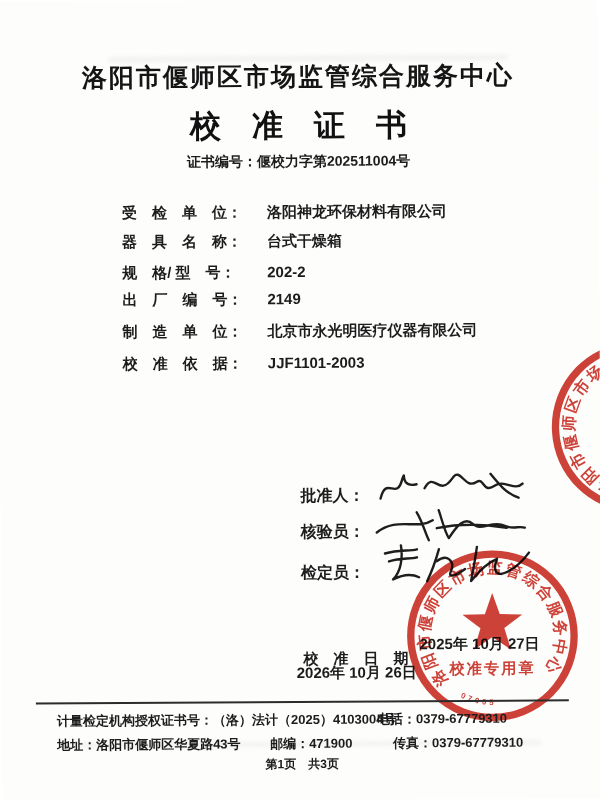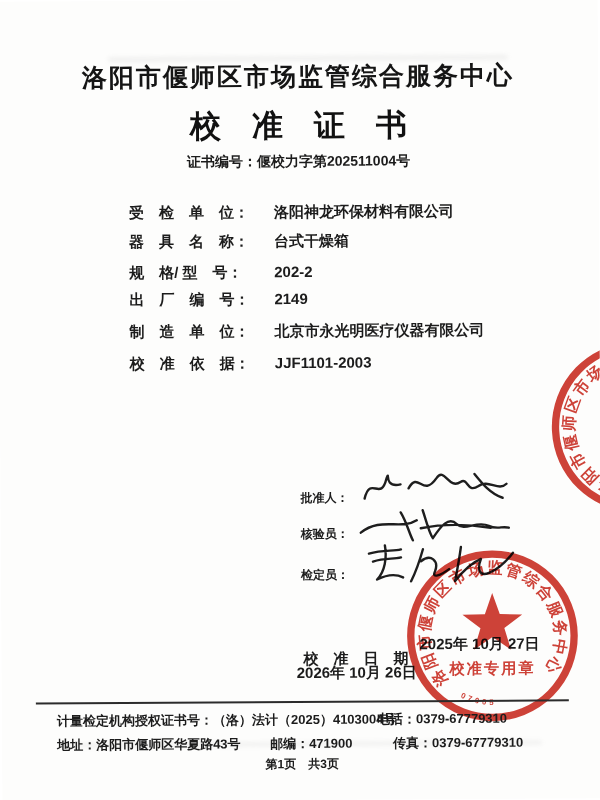--- a/index.html
+++ b/index.html
@@ -14,25 +14,25 @@
 
   .org-title{position:absolute;left:0;top:60px;width:100%;text-align:center;
              font-size:25px;font-weight:bold;letter-spacing:2px;color:#151515;}
   .cert-title{position:absolute;left:0;top:105px;width:100%;text-align:center;
               font-size:31px;font-weight:bold;color:#111;}
   .cert-no{position:absolute;left:0;top:153px;width:100%;text-align:center;
            font-size:14px;font-weight:bold;}
 
   .frow{position:absolute;left:123px;display:flex;font-size:15px;font-weight:600;
         white-space:pre;}
-  .frow .lab{display:inline-block;min-width:145px;margin-left:7px;}
+  .frow .lab{display:inline-block;min-width:145px;}
   .frow .val{display:inline-block;}
 
   .sig-row{position:absolute;left:300px;display:flex;align-items:flex-end;}
-  .sig-row .slab{font-size:12px;font-weight:bold;white-space:pre;}
+  .sig-row .slab{font-size:16px;font-weight:bold;white-space:pre;}
   .sig-row svg{margin-left:8px;margin-bottom:-4px;}
 
   .date-row{position:absolute;display:flex;font-size:15px;font-weight:bold;white-space:pre;}
   .date-row .dlab{display:inline-block;margin-top:14px;}
   .date-row .dval{display:inline-block;}
 
   .seal{position:absolute;mix-blend-mode:multiply;opacity:.88;}
   .seal.main{left:402px;top:548px;width:178px;height:178px;}
   .seal.edge{left:548px;top:340px;width:178px;height:178px;transform:rotate(-24deg);}
 

